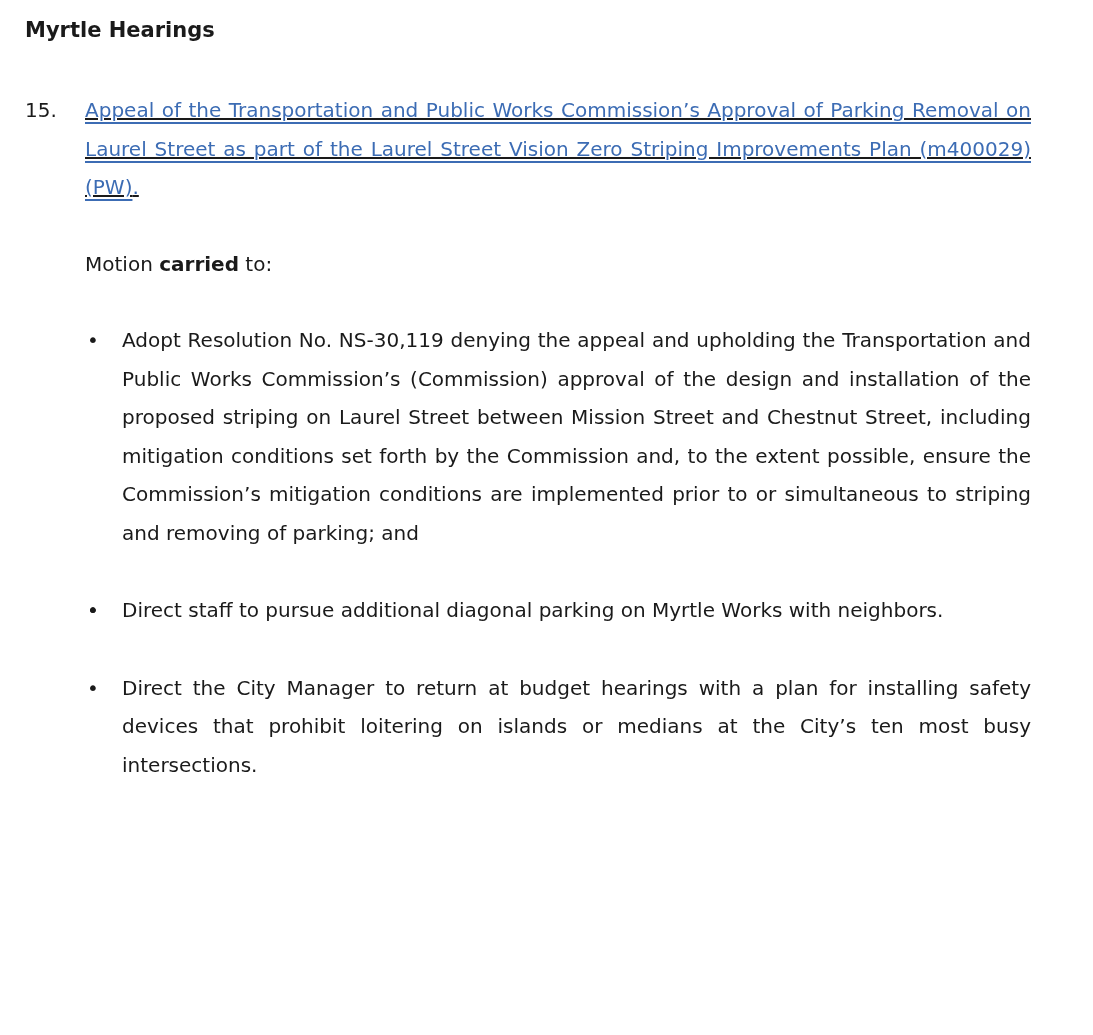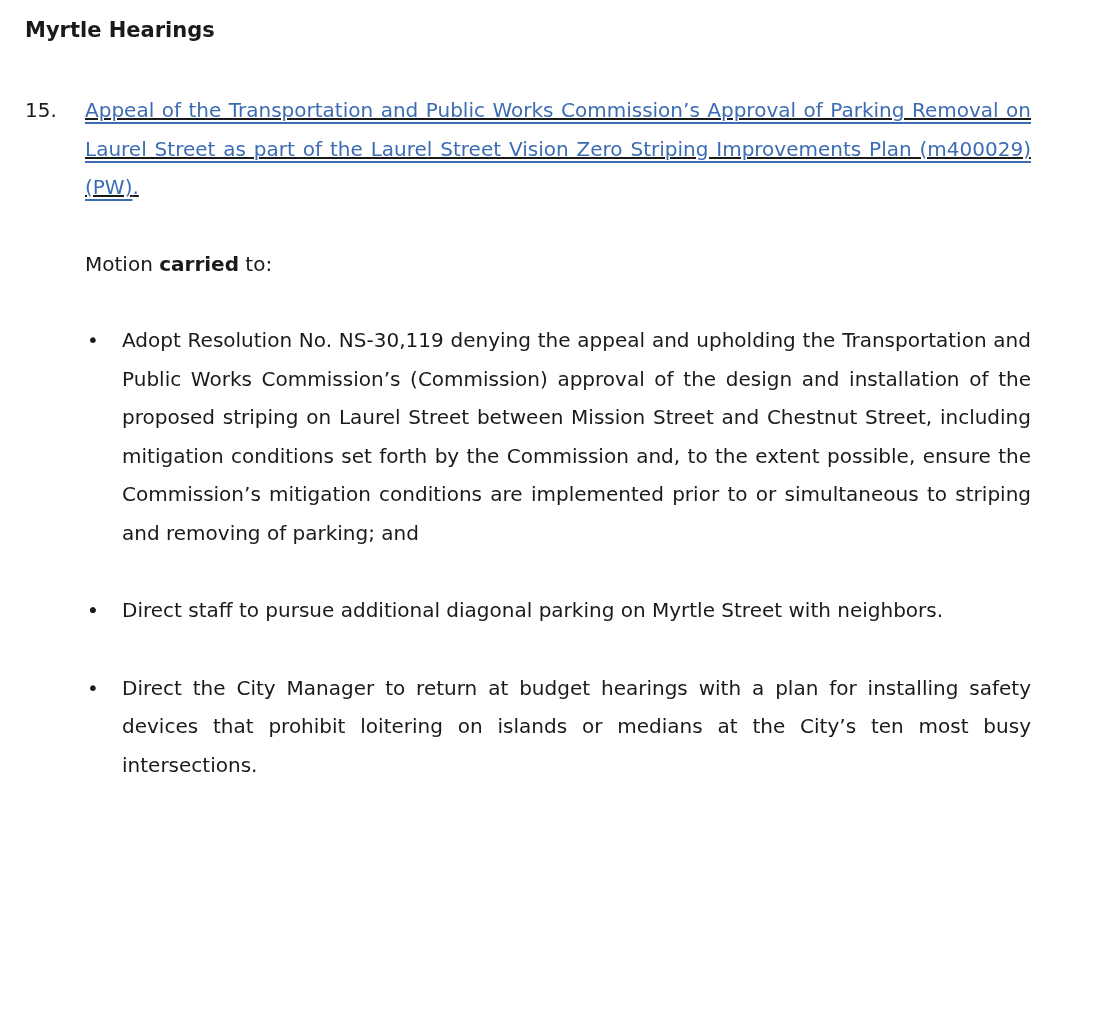--- a/index.html
+++ b/index.html
@@ -103,21 +103,21 @@
   <ul class="motion-list">
     <li>
       <span class="bullet">•</span>
       <span>Adopt Resolution No. NS-30,119 denying the appeal and upholding the Transportation and Public Works Commission’s (Commission) approval of the design and installation of the proposed striping on Laurel Street between Mission Street and Chestnut Street, including mitigation conditions set forth by the Commission and, to the extent possible, ensure the Commission’s mitigation conditions are implemented prior to or simultaneous to striping and removing of parking; and</span>
     </li>
     <li>
       <span class="bullet">•</span>
     </li>
     <li>
       <span class="bullet">•</span>
-      <span>Direct staff to pursue additional diagonal parking on Myrtle Street with neighbors.</span>
+      <span>Direct staff to pursue additional diagonal parking on Myrtle Works with neighbors.</span>
     </li>
     <li>
       <span class="bullet">•</span>
       <span>Direct the City Manager to return at budget hearings with a plan for installing safety devices that prohibit loitering on islands or medians at the City’s ten most busy intersections.</span>
     </li>
   </ul>
 
 </div>
 
 </body></html>

